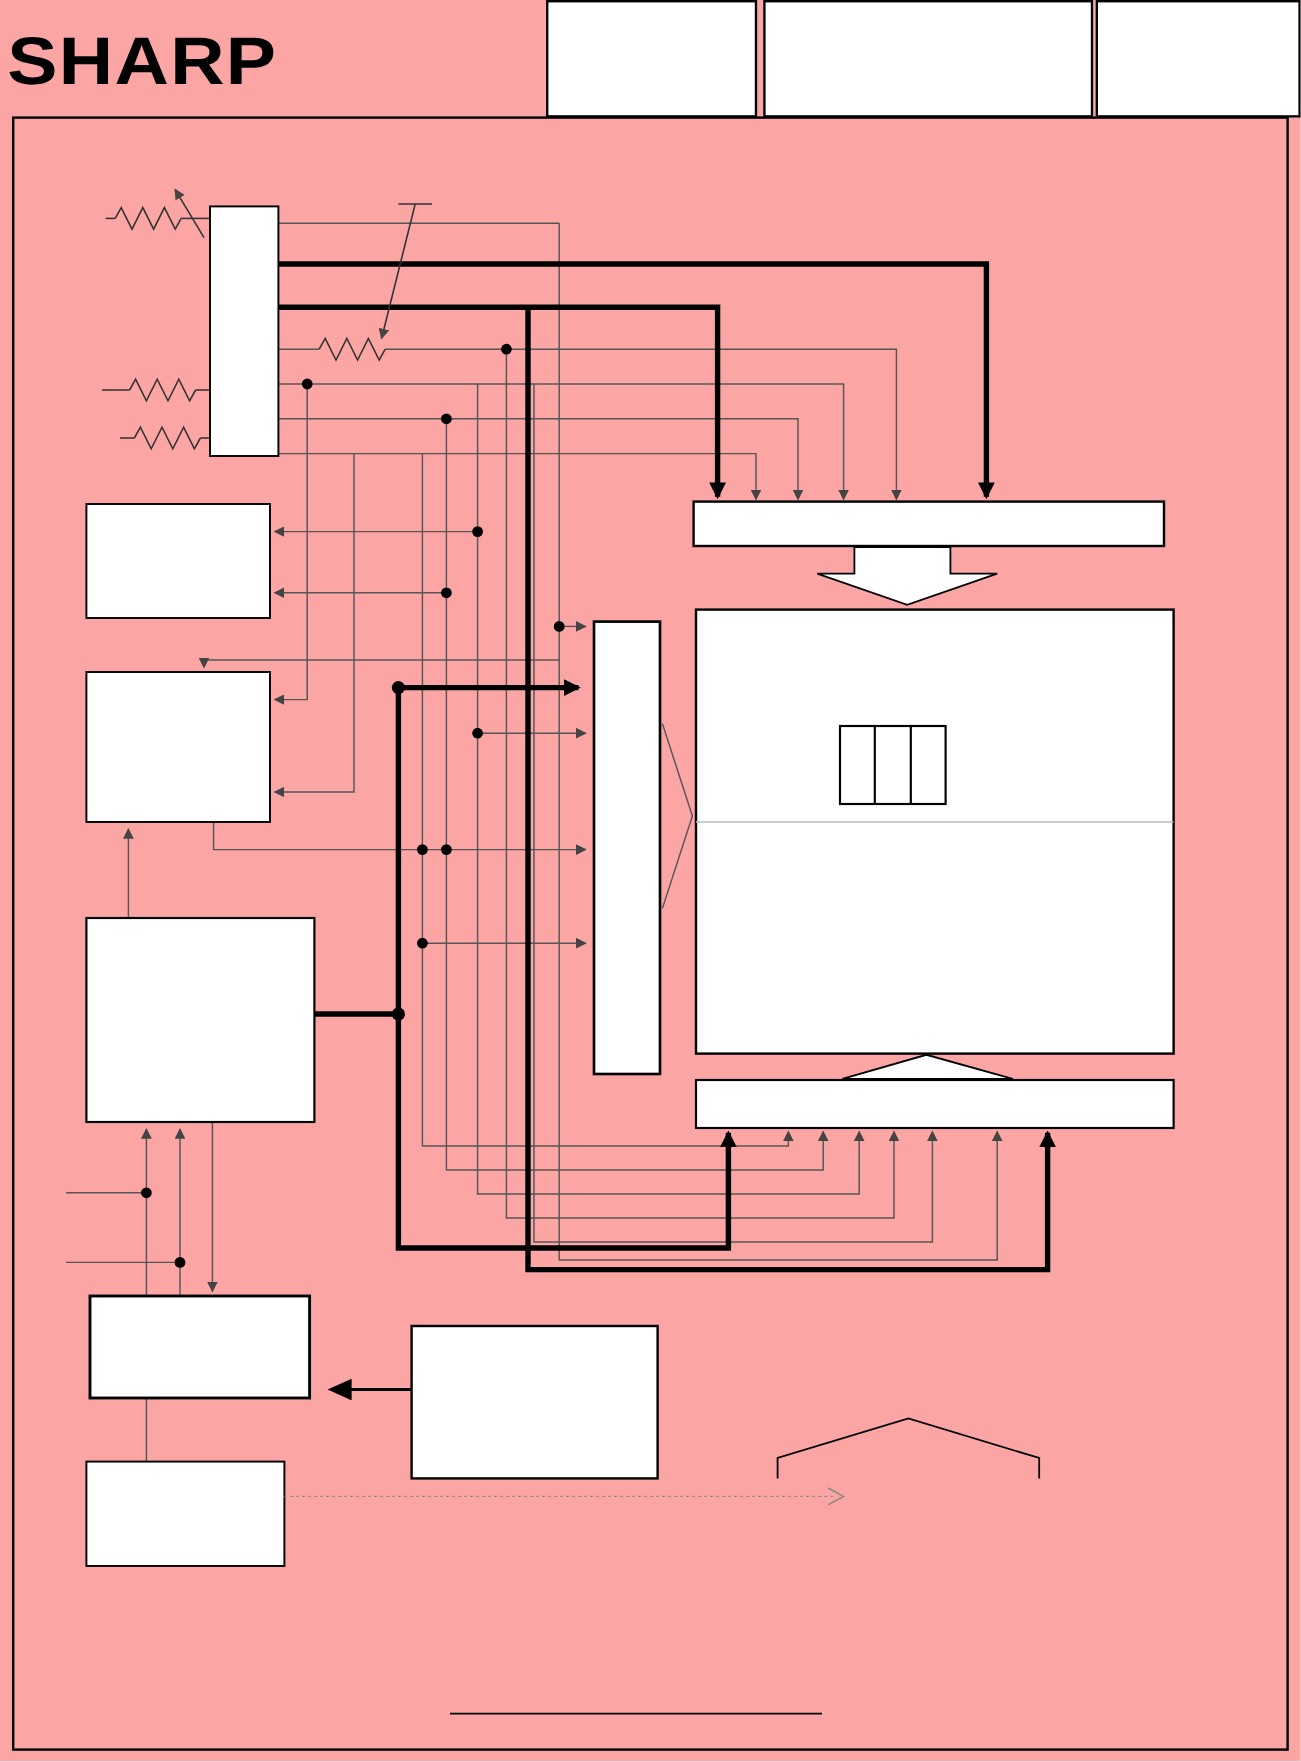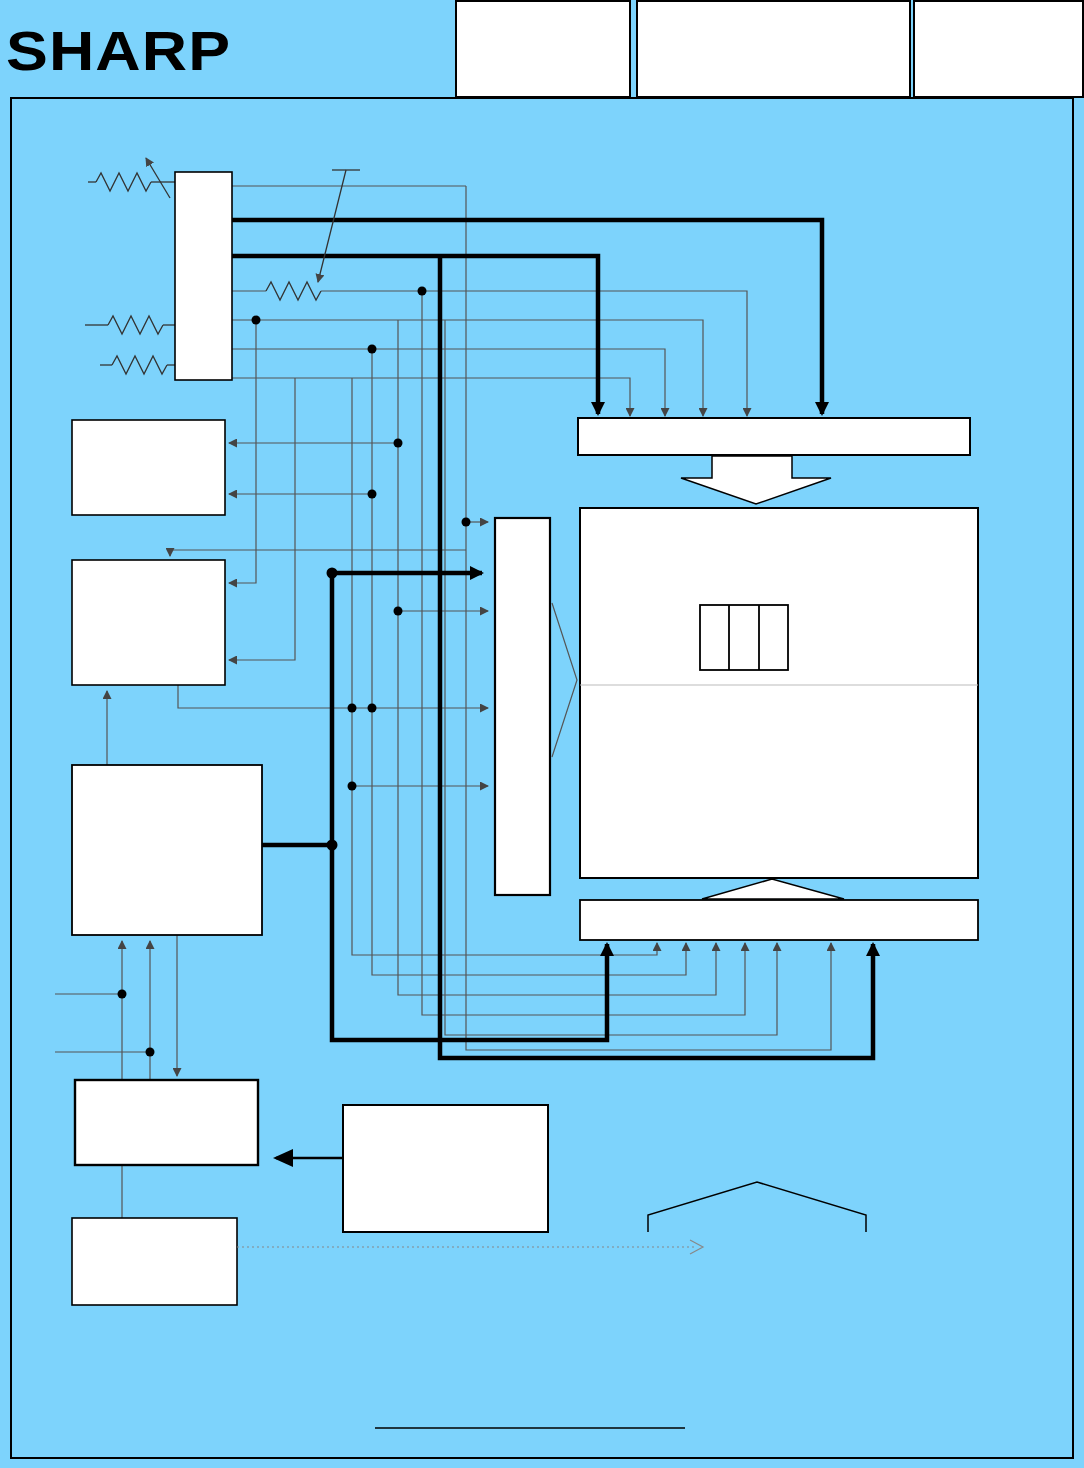--- a/index.html
+++ b/index.html
@@ -1,16 +1,16 @@
 <!DOCTYPE html>
 <html><head>
 <meta charset="utf-8">
 <style>
   html,body{margin:0;padding:0;background:#fff;}
-  .page{position:relative;width:1084px;height:1468px;background:#7dd3fc;overflow:hidden;
+  .page{position:relative;width:1084px;height:1468px;background:#fca5a5;overflow:hidden;
         font-family:"Liberation Sans",sans-serif;}
   .logo{position:absolute;left:6px;top:18px;font-size:56px;font-weight:900;color:#000;
         letter-spacing:1px;transform:scaleX(1.12);transform-origin:left center;}
   .header-cell{position:absolute;top:0;height:98px;border:2px solid #000;background:#fff;box-sizing:border-box;}
   .hc1{left:455px;width:176px;}
   .hc2{left:636px;width:275px;}
   .hc3{left:913px;width:171px;}
   .page-border{position:absolute;left:10px;top:97px;width:1064px;height:1362px;
                border:2px solid #000;box-sizing:border-box;}
   svg{position:absolute;left:0;top:0;}

